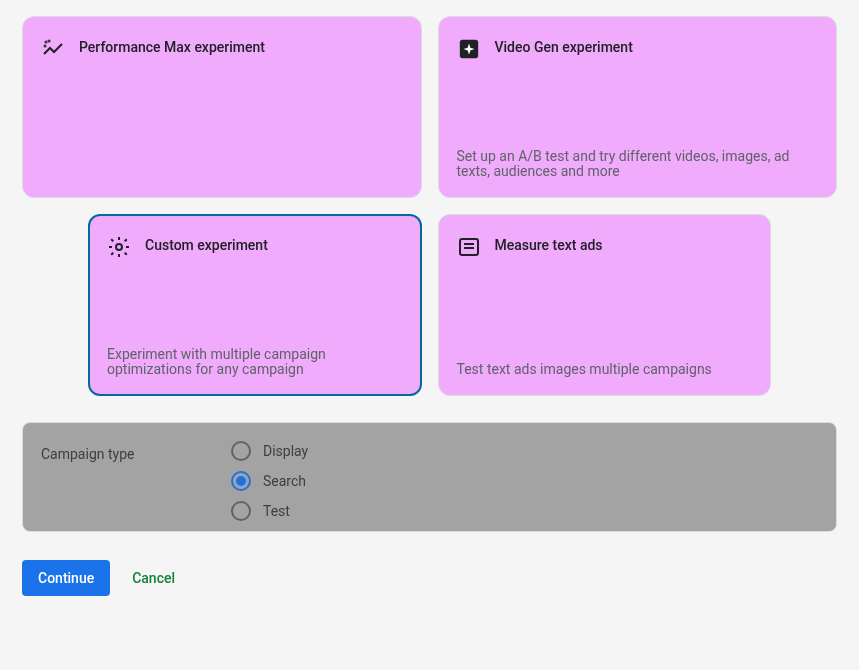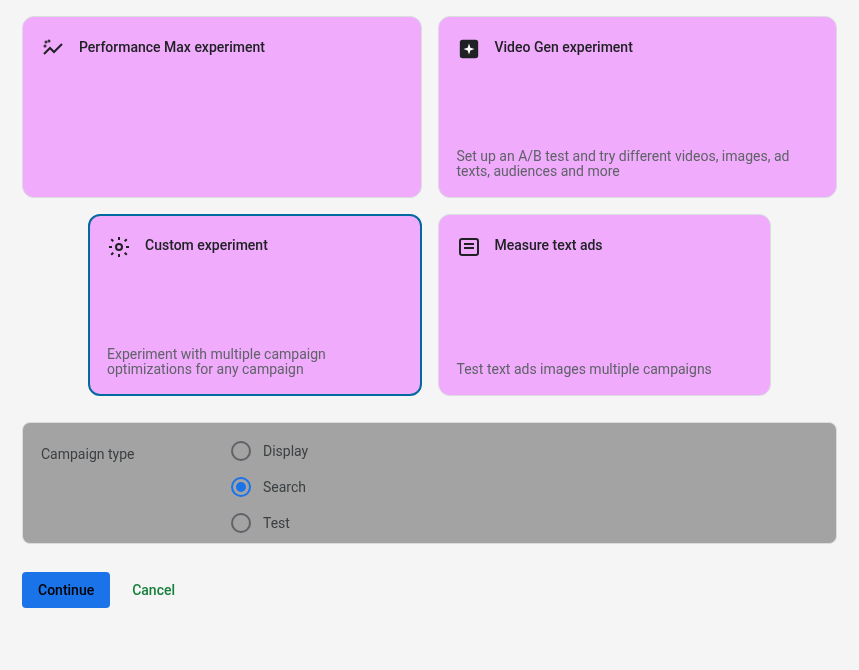--- a/index.html
+++ b/index.html
@@ -85,21 +85,21 @@
   .panel-label {
     font-size: 14px;
     color: #3c4043;
     font-weight: 400;
     padding-top: 5px;
     min-width: 150px;
   }
   .radio-group {
     display: flex;
     flex-direction: column;
-    gap: 16px;
+    gap: 10px;
   }
   .radio-item {
     display: flex;
     align-items: center;
     gap: 12px;
     cursor: pointer;
   }
   .radio-outer {
     width: 20px; height: 20px;
     border: 2px solid #5f6368;
@@ -117,21 +117,21 @@
   .radio-label { font-size: 14px; color: #3c4043; }
 
   .actions {
     margin-top: 28px;
     display:flex;
     align-items:center;
     gap: 22px;
   }
   .btn-primary {
     background: #1a73e8;
-    color: #000000;
+    color: #ffffff;
     border: none;
     border-radius: 4px;
     padding: 10px 16px;
     font-size: 14px;
     font-weight: 500;
     font-family: inherit;
     cursor: pointer;
   }
   .btn-text {
     background: none;

